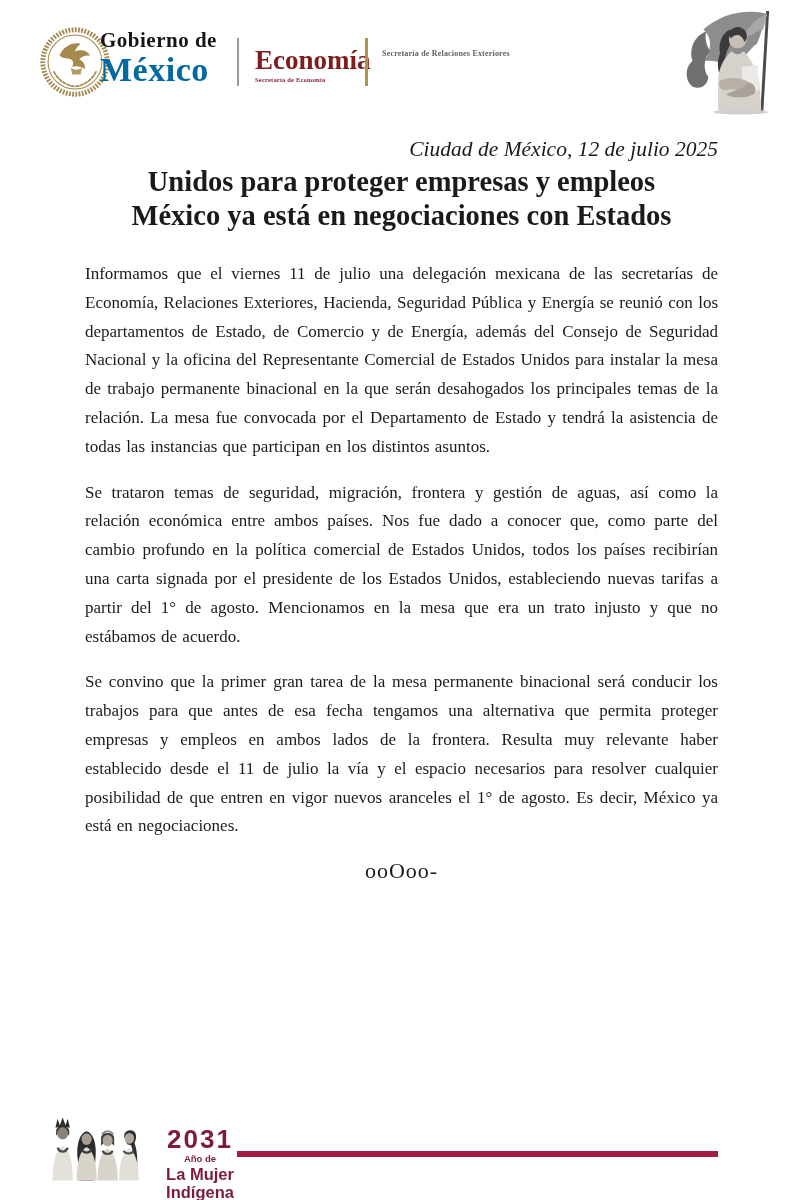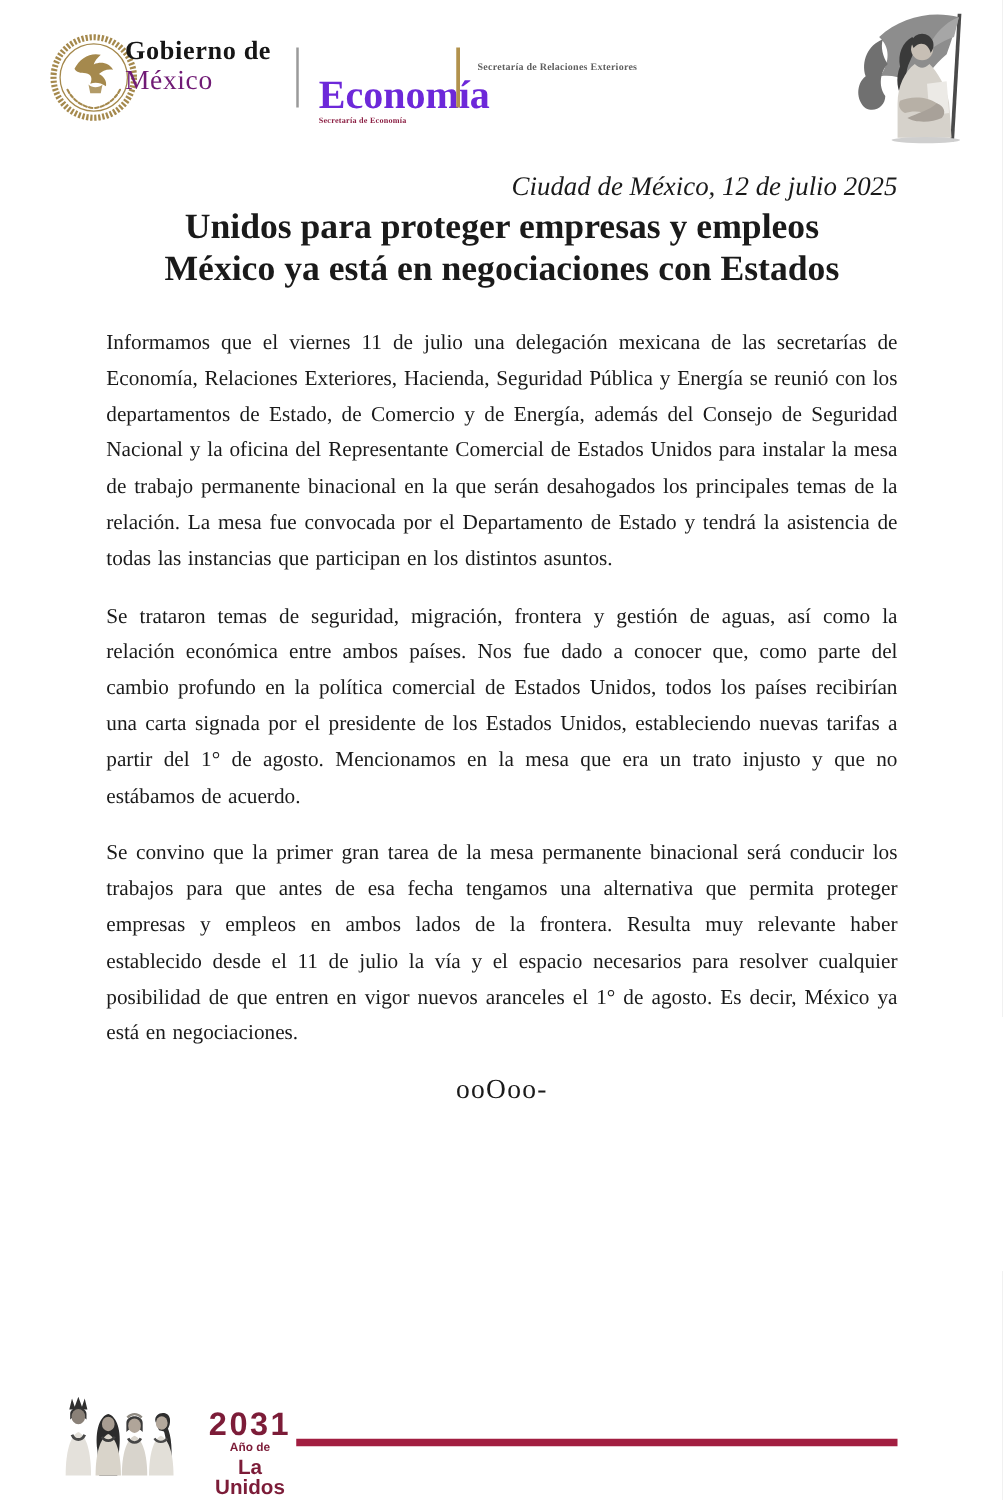--- a/index.html
+++ b/index.html
@@ -7,28 +7,28 @@
   .page {
     position:relative; width:802px; height:1200px; margin:0 auto;
     background:#ffffff; overflow:hidden;
     font-family:"Liberation Serif", serif; color:#1a1a1a;
   }
 
   
   .emblem { position:absolute; left:40px; top:22px; width:70px; height:80px; }
   .brand { position:absolute; left:100px; top:30px; line-height:1; }
   .brand-line1 { font-size:21px; font-weight:bold; color:#161616; letter-spacing:.5px; }
-  .brand-line2 { font-size:22px; font-weight:normal; color:#701a75; letter-spacing:.5px; margin-top:2px; }
+  .brand-line2 { font-size:34px; font-weight:bold; color:#0369a1; letter-spacing:.5px; margin-top:2px; }
   .vdiv { position:absolute; top:38px; width:2px; height:48px; }
   .vdiv-gray { left:237px; background:#9a9a9a; }
   .vdiv-gold { left:365px; width:3px; background:#b2924d; }
   .ministry { position:absolute; top:47px; line-height:1; }
   .ministry-econ { left:255px; }
   .ministry-re { left:382px; }
-  .ministry-name { font-size:32px; font-weight:bold; color:#6d28d9;margin-top:12px; }
+  .ministry-name { font-size:27px; font-weight:bold; color:#7f1d1d; }
   .ministry-sub-econ { font-size:6.5px; font-weight:bold; color:#8c2044; margin-top:3px; letter-spacing:.2px; }
   .ministry-sub-re { font-size:8px; font-weight:bold; color:#5f5f5f; margin-top:3px; letter-spacing:.2px; }
   .flag-art { position:absolute; left:646px; top:8px; width:150px; height:108px; }
 
   
   .dateline { position:absolute; left:85px; top:137px; width:633px;
     text-align:right; font-size:21.5px;font-style:italic; }
   .doc-title { position:absolute; left:85px; top:165px; width:633px;
     text-align:center; font-weight:bold; font-size:28.5px; line-height:34px; }
   .doc-body { position:absolute; left:85px; top:260px; width:633px; }
@@ -142,20 +142,20 @@
       <path d="M108,28 C106,18 122,15 124,25 C125,32 122,36 120,40 L112,38 Z" fill="#2e2e2e"></path>
       <ellipse cx="115" cy="30" rx="6.5" ry="7.5" fill="#b3a89c"></ellipse>
       <path d="M121,34 C126,44 127,62 125,80 L121,80 C122,62 120,46 117,38 Z" fill="#2e2e2e"></path>
       <path d="M101,88 C101,64 106,48 114,44 C123,48 128,64 128,88 Z" fill="#e2dfd8"></path>
       <path d="M107,47 C110,52 118,52 121,47" stroke="#4a4a4a" fill="none" stroke-width="2.6"></path>
     </svg>
 
     <div class="footer-tag">
       <div class="footer-year">2031</div>
       <div class="footer-prefix">Año de</div>
-      <div class="footer-line">La Unidos</div>
+      <div class="footer-line">La Mujer</div>
       <div class="footer-line">Indígena</div>
     </div>
 
     <div class="footer-rule"></div>
   </div>
 
 </div>
 
 </body></html>

